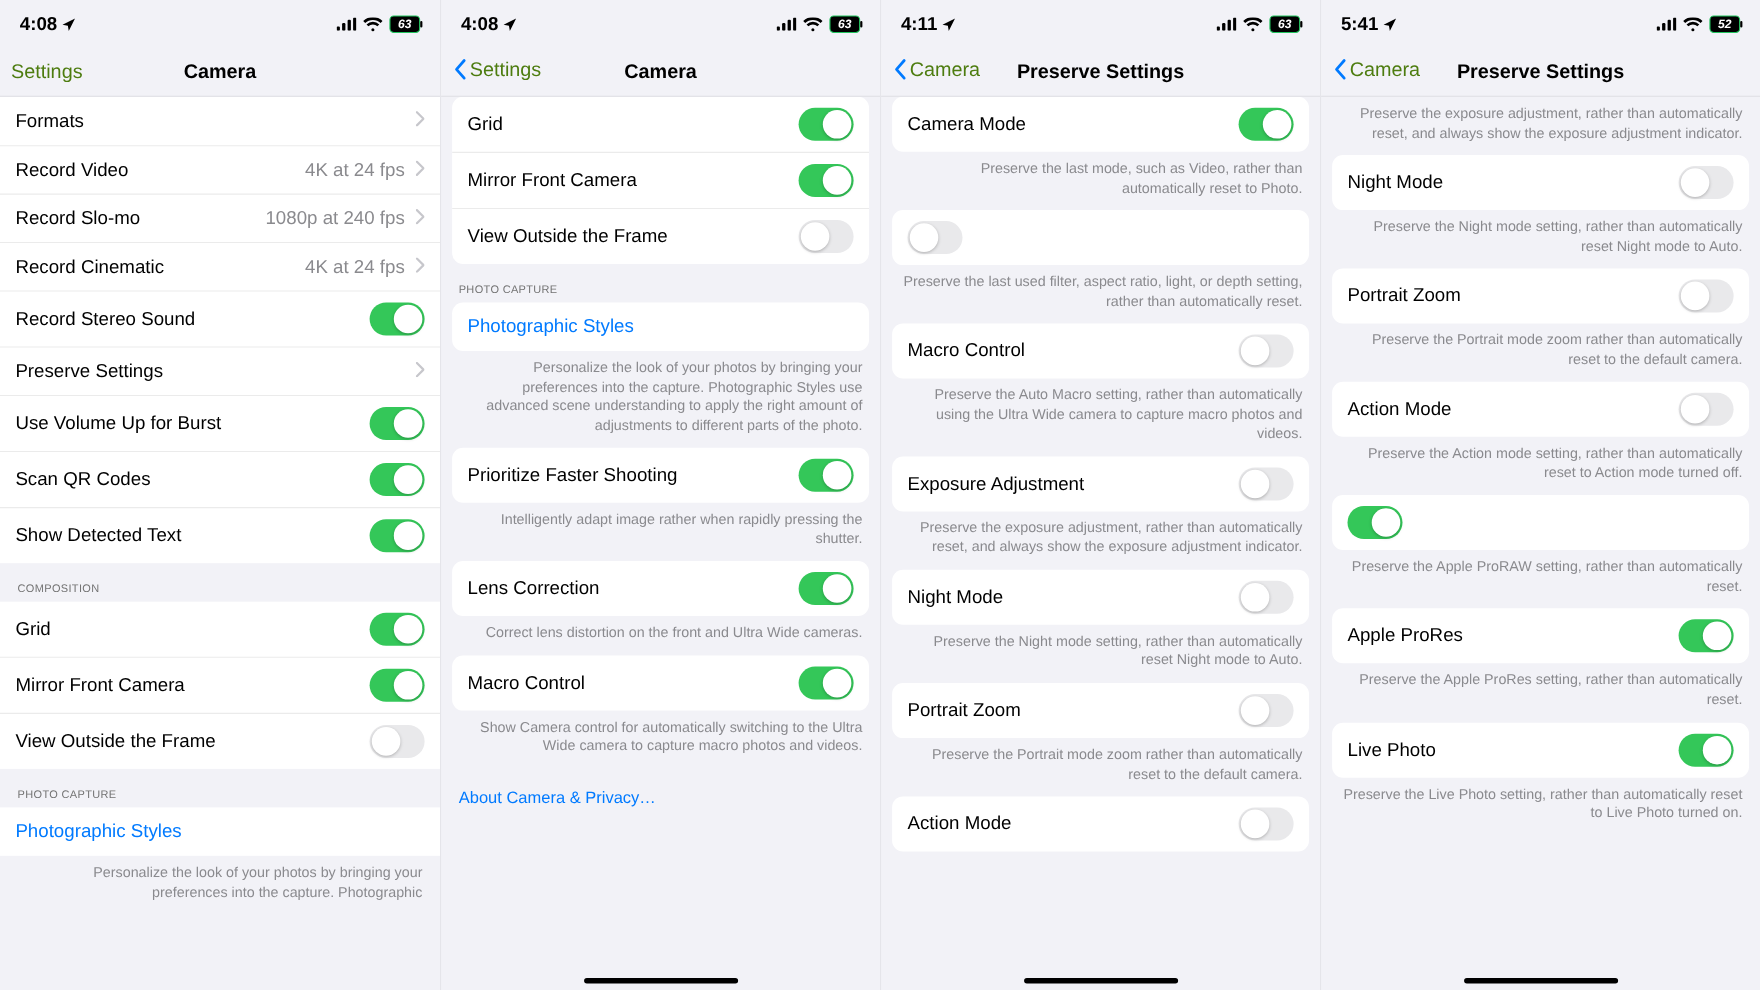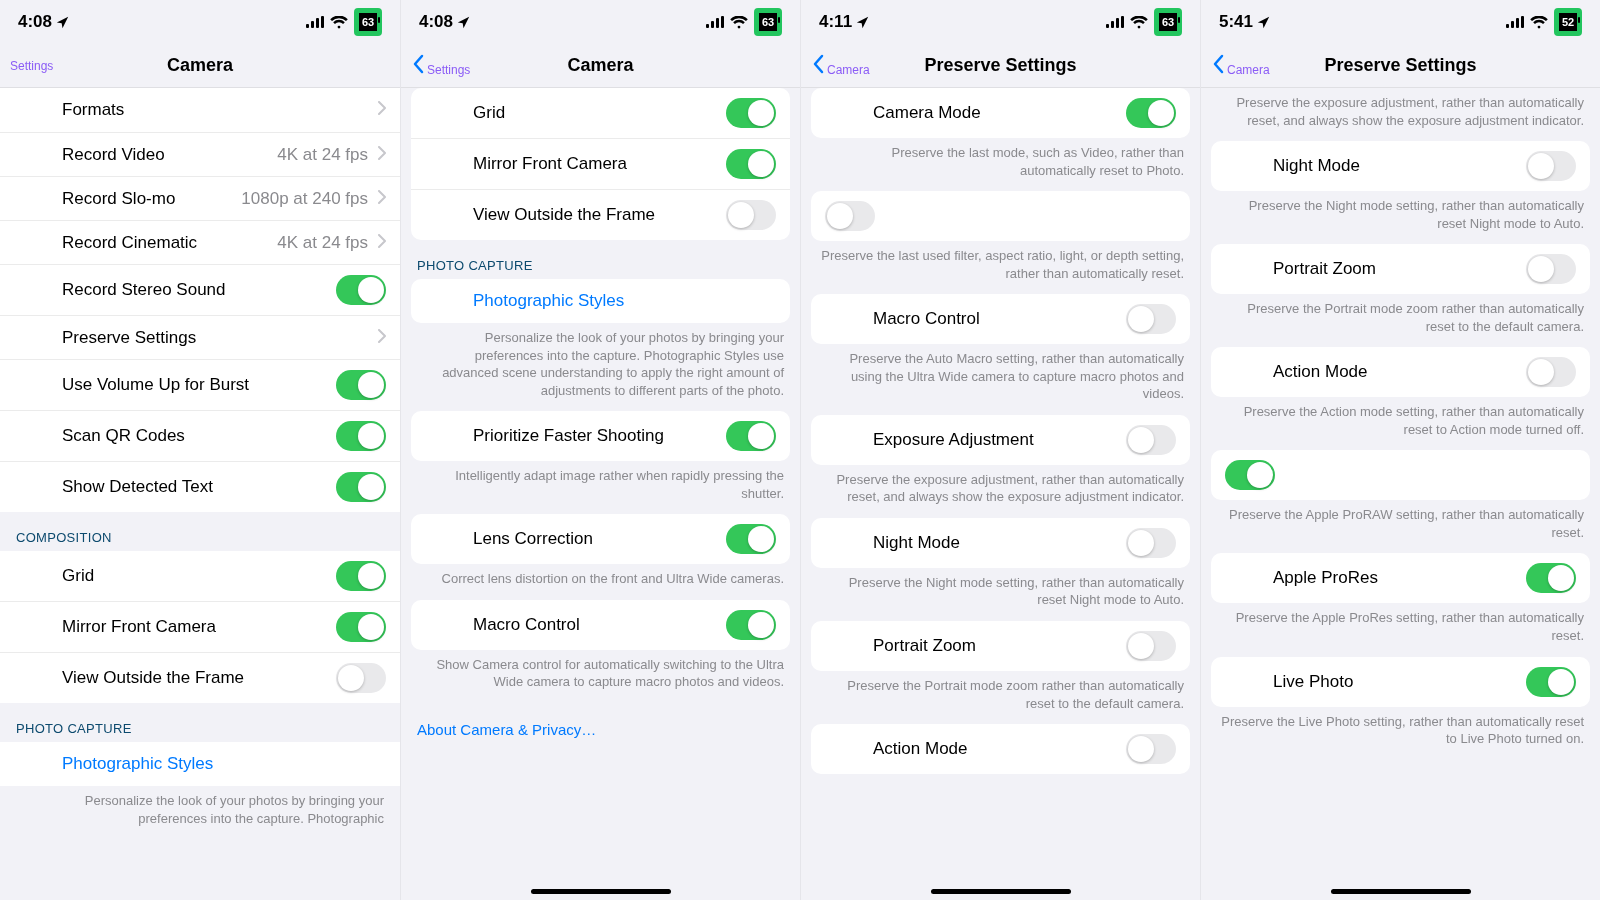--- a/index.html
+++ b/index.html
@@ -30,68 +30,69 @@
     font-size: 17px;
     font-weight: 600;
     color: #000;
   }
   .sb-left { display: flex; align-items: center; gap: 4px; }
   .sb-right { display: flex; align-items: center; gap: 6px; }
   .loc-icon svg { width: 13px; height: 13px; display: block; fill: #000; }
   .signal svg, .wifi svg { display:block; }
   .battery {
     display: inline-flex; align-items: center; justify-content: center;
-    width: 28px; height: 28px;
-    border: 5px solid #22c55e; border-radius: 4px;
+    width: 28px; height: 16px;
+    border: 1px solid #22c55e; border-radius: 4px;
     background: #000; color: #fff;
     font-size: 11px; font-weight: 700;
     position: relative;
+    font-style: italic;
   }
   .battery::after { content:""; position:absolute; right:-3px; top:4px; width:2px; height:6px; background:#000; border-radius:1px; }
   .navbar {
     height: 44px;
     display: flex;
     align-items: center;
     padding: 0 10px;
     position: relative;
     border-bottom: 1px solid rgba(0,0,0,0.08);
     background: #f2f2f7;
   }
   .nav-title {
     position: absolute; left: 0; right: 0;
     text-align: center;
     font-size: 18px; font-weight: 600; color: #000;
     pointer-events: none;
   }
   .nav-back {
-    display: flex; align-items: flex-end; gap: 2px;
-    color: #8b5cf6; font-size: 12px;
+    display: flex; align-items: flex-start; gap: 2px;
+    color: #4d7c0f; font-size: 18px;
   }
   .nav-back svg { width: 14px; height: 20px; fill: #007aff; }
   .content { flex: 1; overflow: hidden; }
   .section-header {
-    font-size: 13px; color: #0c4a6e;
+    font-size: 10px; color: #737373;
     padding: 18px 16px 6px; text-transform: uppercase; letter-spacing: 0.3px;
   }
   .group {
     background: #fff;
     border-radius: 10px;
     margin: 0 10px;
     overflow: hidden;
   }
   .group .row + .row { border-top: 1px solid rgba(0,0,0,0.08); }
   .group-flat { border-radius: 0; margin: 0; }
   .row {
     display: flex; align-items: center;
     min-height: 44px;
     padding: 10px 14px;
     gap: 10px;
     font-size: 17px; color: #000;
   }
-  .row-label { flex: 1; margin-left: 48px; }
+  .row-label { flex: 1; }
   .row-value { color: #8a8a8e; font-size: 17px; }
   .chevron svg { width: 8px; height: 14px; fill: #c7c7cc; }
   .link-row .row-label { color: #007aff; }
   .footer-text {
     font-size: 13px; color: #8a8a8e;
     padding: 6px 16px 0; line-height: 1.35;
   }
   .footer-text.tight { padding-top: 6px; padding-bottom: 12px; text-align: right; }
   .toggle {
     width: 50px; height: 30px; border-radius: 15px;

